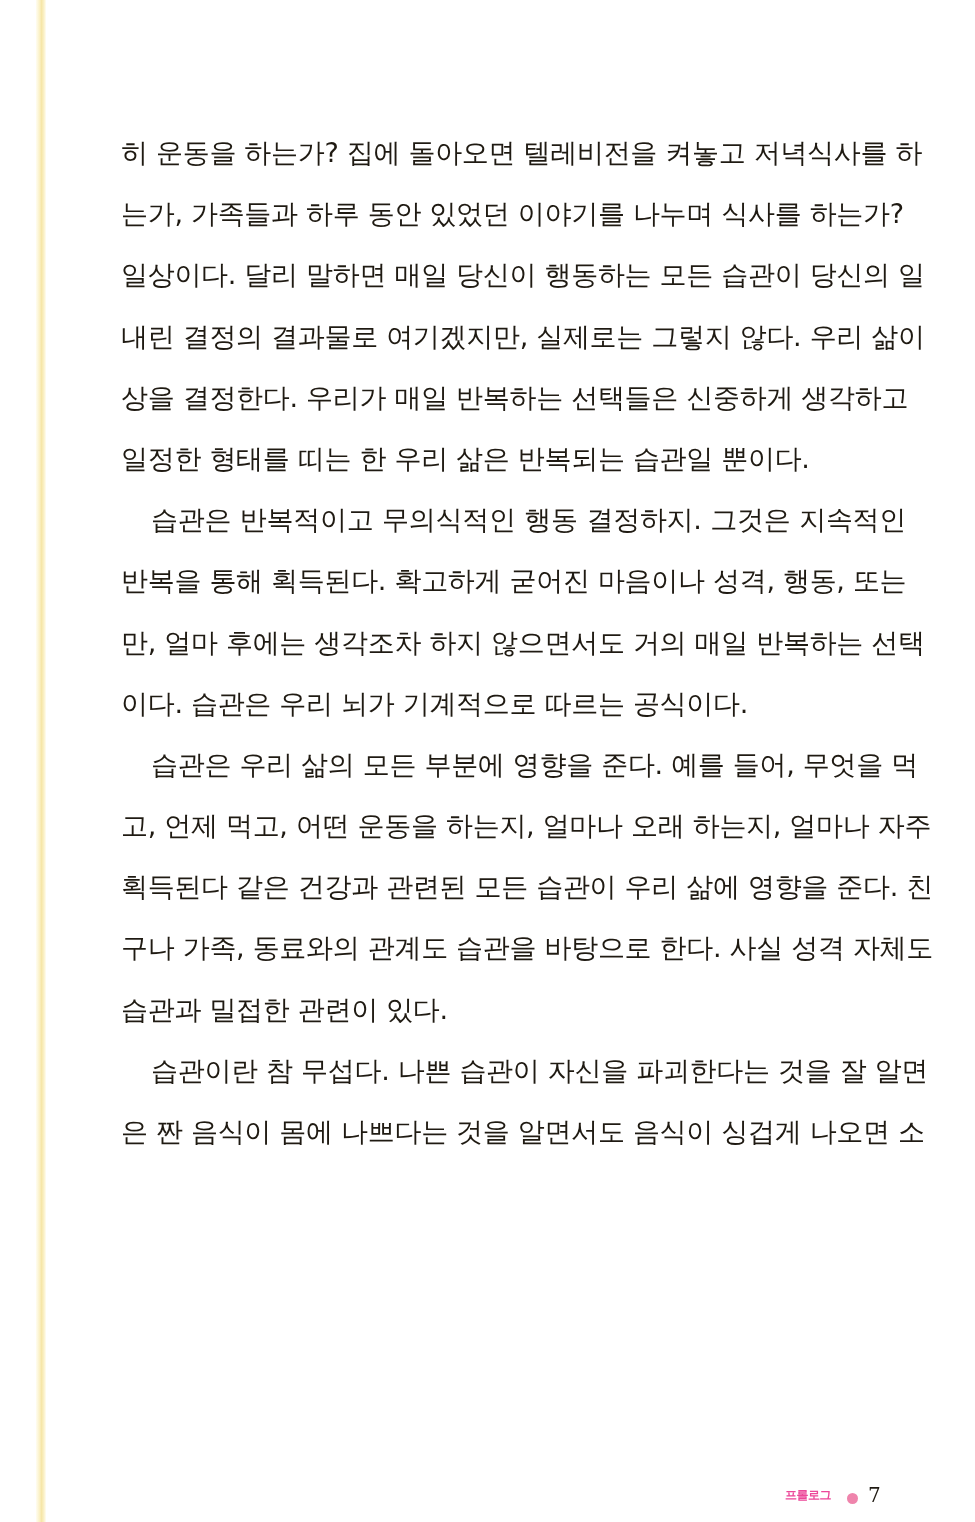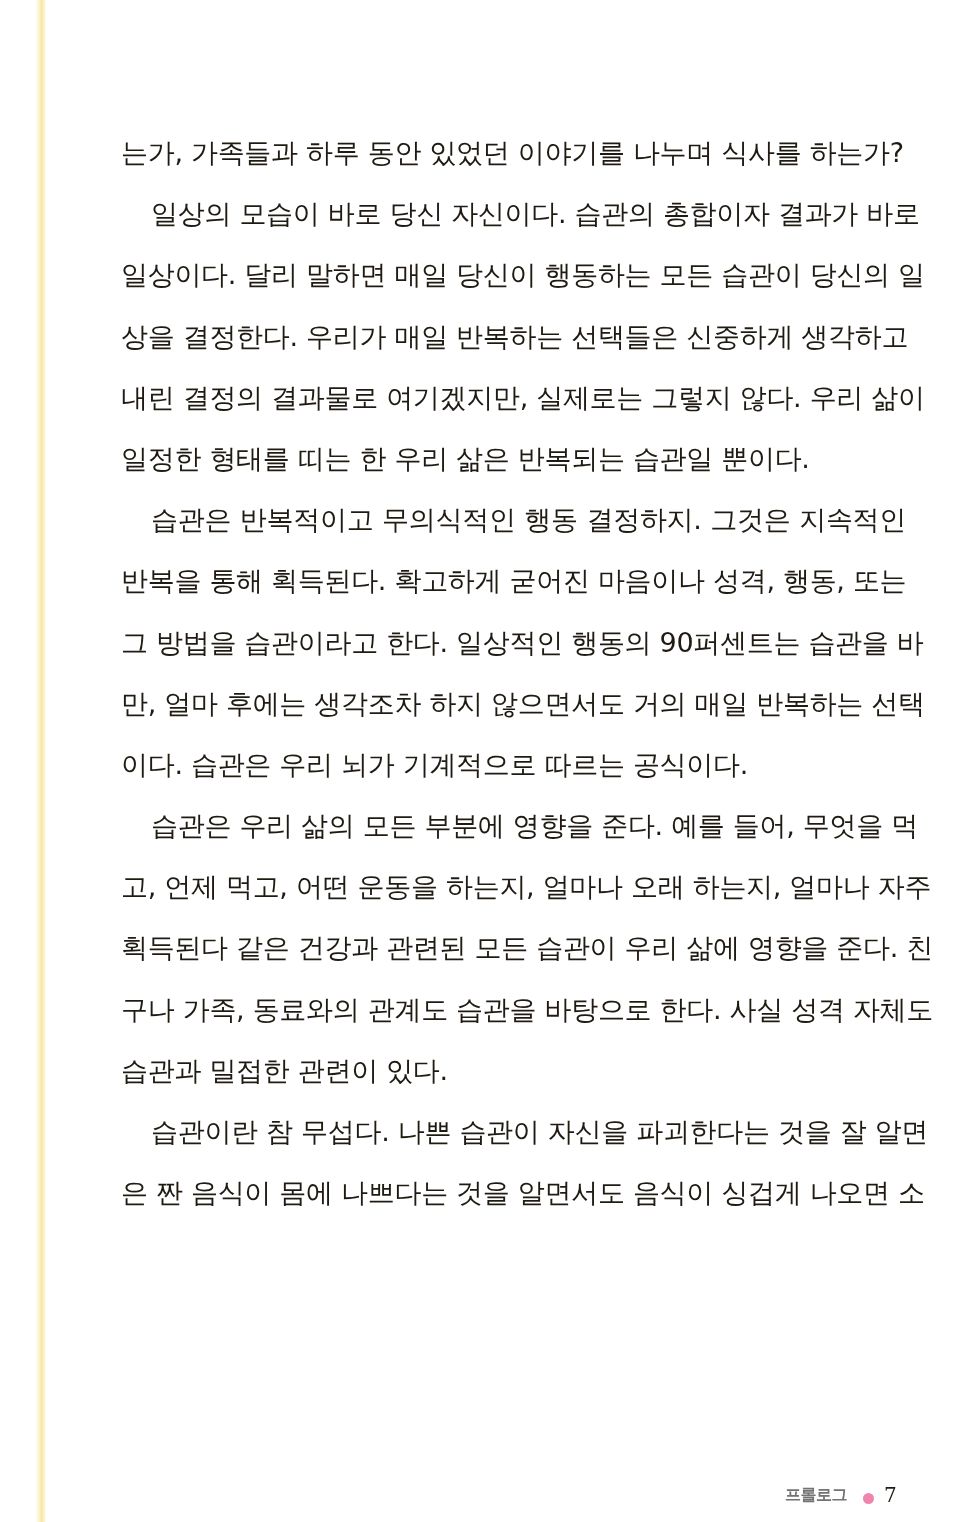--- a/index.html
+++ b/index.html
@@ -21,47 +21,46 @@
     font-size: 27px; letter-spacing: -0.3px; white-space: nowrap;
     text-align: justify; text-align-last: justify;
   }
   .line.indent { padding-left: 30px; }
   .line.last { text-align-last: left; }
   .footer {
     position: absolute; top: 1480px; left: 785px; width: 125px; height: 30px;
     display: flex; align-items: center;
   }
   .footer-title {
-    font-family: "DejaVu Sans", sans-serif; font-weight: bold; font-size: 16px;
-    color: #737373; letter-spacing: -0.5px;
+    font-family: "DejaVu Sans", sans-serif; font-weight: bold; font-size: 12px;
+    color: #ec4899; letter-spacing: -0.5px;
   }
   .footer-dot {
     width: 11px; height: 11px; border-radius: 50%; background: #ef84ac;
     margin-left: 16px; margin-top: 6px;
   }
   .footer-page {
     font-family: "DejaVu Serif", serif; font-size: 20px; color: #1f1a12;
     margin-left: 10px;
   }
 </style>
 </head>
 <body>
 
 <div class="gutter-stripe"></div>
 
 <div class="text-block">
+  <span class="line">히 운동을 하는가? 집에 돌아오면 텔레비전을 켜놓고 저녁식사를 하</span>
   <span class="line last">는가, 가족들과 하루 동안 있었던 이야기를 나누며 식사를 하는가?</span>
-  <span class="line indent">일상의 모습이 바로 당신 자신이다. 습관의 총합이자 결과가 바로</span>
   <span class="line">일상이다. 달리 말하면 매일 당신이 행동하는 모든 습관이 당신의 일</span>
+  <span class="line">내린 결정의 결과물로 여기겠지만, 실제로는 그렇지 않다. 우리 삶이</span>
   <span class="line">상을 결정한다. 우리가 매일 반복하는 선택들은 신중하게 생각하고</span>
-  <span class="line">내린 결정의 결과물로 여기겠지만, 실제로는 그렇지 않다. 우리 삶이</span>
   <span class="line last">일정한 형태를 띠는 한 우리 삶은 반복되는 습관일 뿐이다.</span>
   <span class="line indent">습관은 반복적이고 무의식적인 행동 결정하지. 그것은 지속적인</span>
   <span class="line">반복을 통해 획득된다. 확고하게 굳어진 마음이나 성격, 행동, 또는</span>
-  <span class="line">그 방법을 습관이라고 한다. 일상적인 행동의 90퍼센트는 습관을 바</span>
   <span class="line">만, 얼마 후에는 생각조차 하지 않으면서도 거의 매일 반복하는 선택</span>
   <span class="line last">이다. 습관은 우리 뇌가 기계적으로 따르는 공식이다.</span>
   <span class="line indent">습관은 우리 삶의 모든 부분에 영향을 준다. 예를 들어, 무엇을 먹</span>
   <span class="line">고, 언제 먹고, 어떤 운동을 하는지, 얼마나 오래 하는지, 얼마나 자주</span>
   <span class="line">획득된다 같은 건강과 관련된 모든 습관이 우리 삶에 영향을 준다. 친</span>
   <span class="line">구나 가족, 동료와의 관계도 습관을 바탕으로 한다. 사실 성격 자체도</span>
   <span class="line last">습관과 밀접한 관련이 있다.</span>
   <span class="line indent">습관이란 참 무섭다. 나쁜 습관이 자신을 파괴한다는 것을 잘 알면</span>
   <span class="line">은 짠 음식이 몸에 나쁘다는 것을 알면서도 음식이 싱겁게 나오면 소</span>
 </div>

